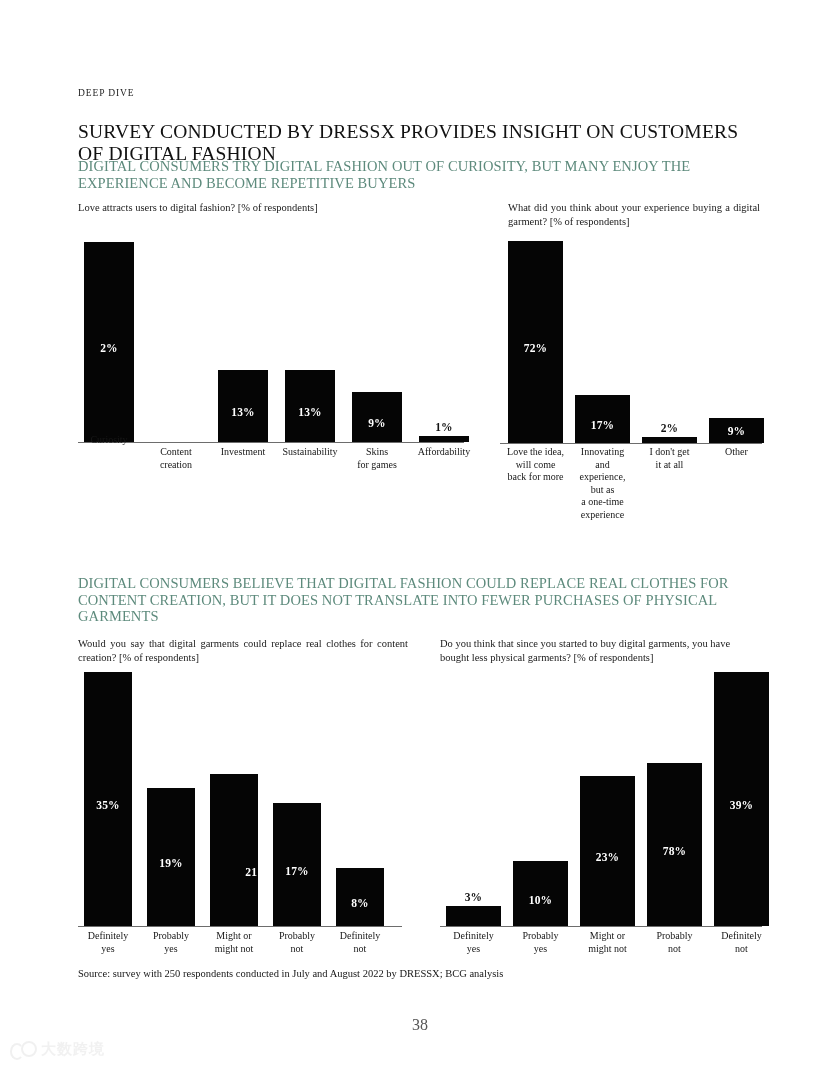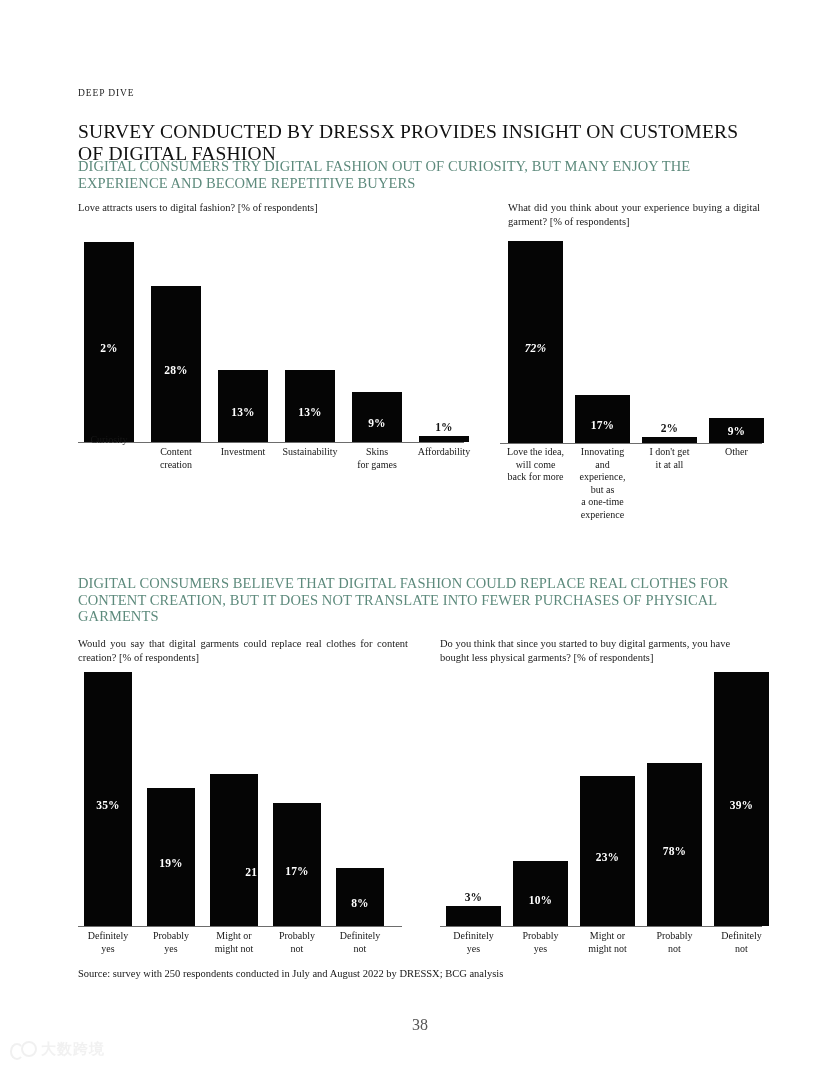--- a/index.html
+++ b/index.html
@@ -175,23 +175,20 @@
   <div class="subhead">DIGITAL CONSUMERS TRY DIGITAL FASHION OUT OF CURIOSITY, BUT MANY ENJOY THE EXPERIENCE AND BECOME REPETITIVE BUYERS</div>
 
   <div class="subhead2">DIGITAL CONSUMERS BELIEVE THAT DIGITAL FASHION COULD REPLACE REAL CLOTHES FOR CONTENT CREATION, BUT IT DOES NOT TRANSLATE INTO FEWER PURCHASES OF PHYSICAL GARMENTS</div>
 
   <div id="charts-root">
       <div class="qtext nojust" style="left: 78px; top: 201px; width: 350px;">Love attracts users to digital fashion? [% of respondents]</div>
       <div class="chart" style="left: 78px; top: 236px; width: 386px; height: 206px;">
         <div class="bar" style="left: 6px; width: 50px; height: 200px;">
           <span class="vlabel" style="top: 100px;">2%</span>
         </div>
-        <div class="bar" style="left: 73px; width: 50px; height: 156px;">
-          <span class="vlabel" style="top: 78px;">28%</span>
-        </div>
         <div class="bar" style="left: 140px; width: 50px; height: 72px;">
           <span class="vlabel" style="top: 36px;">13%</span>
         </div>
         <div class="bar" style="left: 207px; width: 50px; height: 72px;">
           <span class="vlabel" style="top: 36px;">13%</span>
         </div>
         <div class="bar" style="left: 274px; width: 50px; height: 50px;">
           <span class="vlabel" style="top: 25px;">9%</span>
         </div>
         <div class="bar tiny" style="left: 341px; width: 50px; height: 6px;">
@@ -215,21 +212,21 @@
       <div class="catlabel" style="left: 341px; top: 446px; width: 72px;">
         <div>Skins</div>
         <div>for games</div>
       </div>
       <div class="catlabel" style="left: 408px; top: 446px; width: 72px;">
         <div>Affordability</div>
       </div>
       <div class="qtext" style="left: 508px; top: 201px; width: 252px;">What did you think about your experience buying a digital garment? [% of respondents]</div>
       <div class="chart" style="left: 500px; top: 236px; width: 262px; height: 207px;">
         <div class="bar" style="left: 8px; width: 55px; height: 202px;">
-          <span class="vlabel" style="top: 101px; font-style: italic;">72%</span>
+          <span class="vlabel" style="top: 101px;">72%</span>
         </div>
         <div class="bar" style="left: 75px; width: 55px; height: 48px;">
           <span class="vlabel" style="top: 24px;">17%</span>
         </div>
         <div class="bar tiny" style="left: 142px; width: 55px; height: 6px;">
           <span class="vlabel" style="top: -15px;">2%</span>
         </div>
         <div class="bar" style="left: 209px; width: 55px; height: 25px;">
           <span class="vlabel" style="top: 7px;">9%</span>
         </div>

